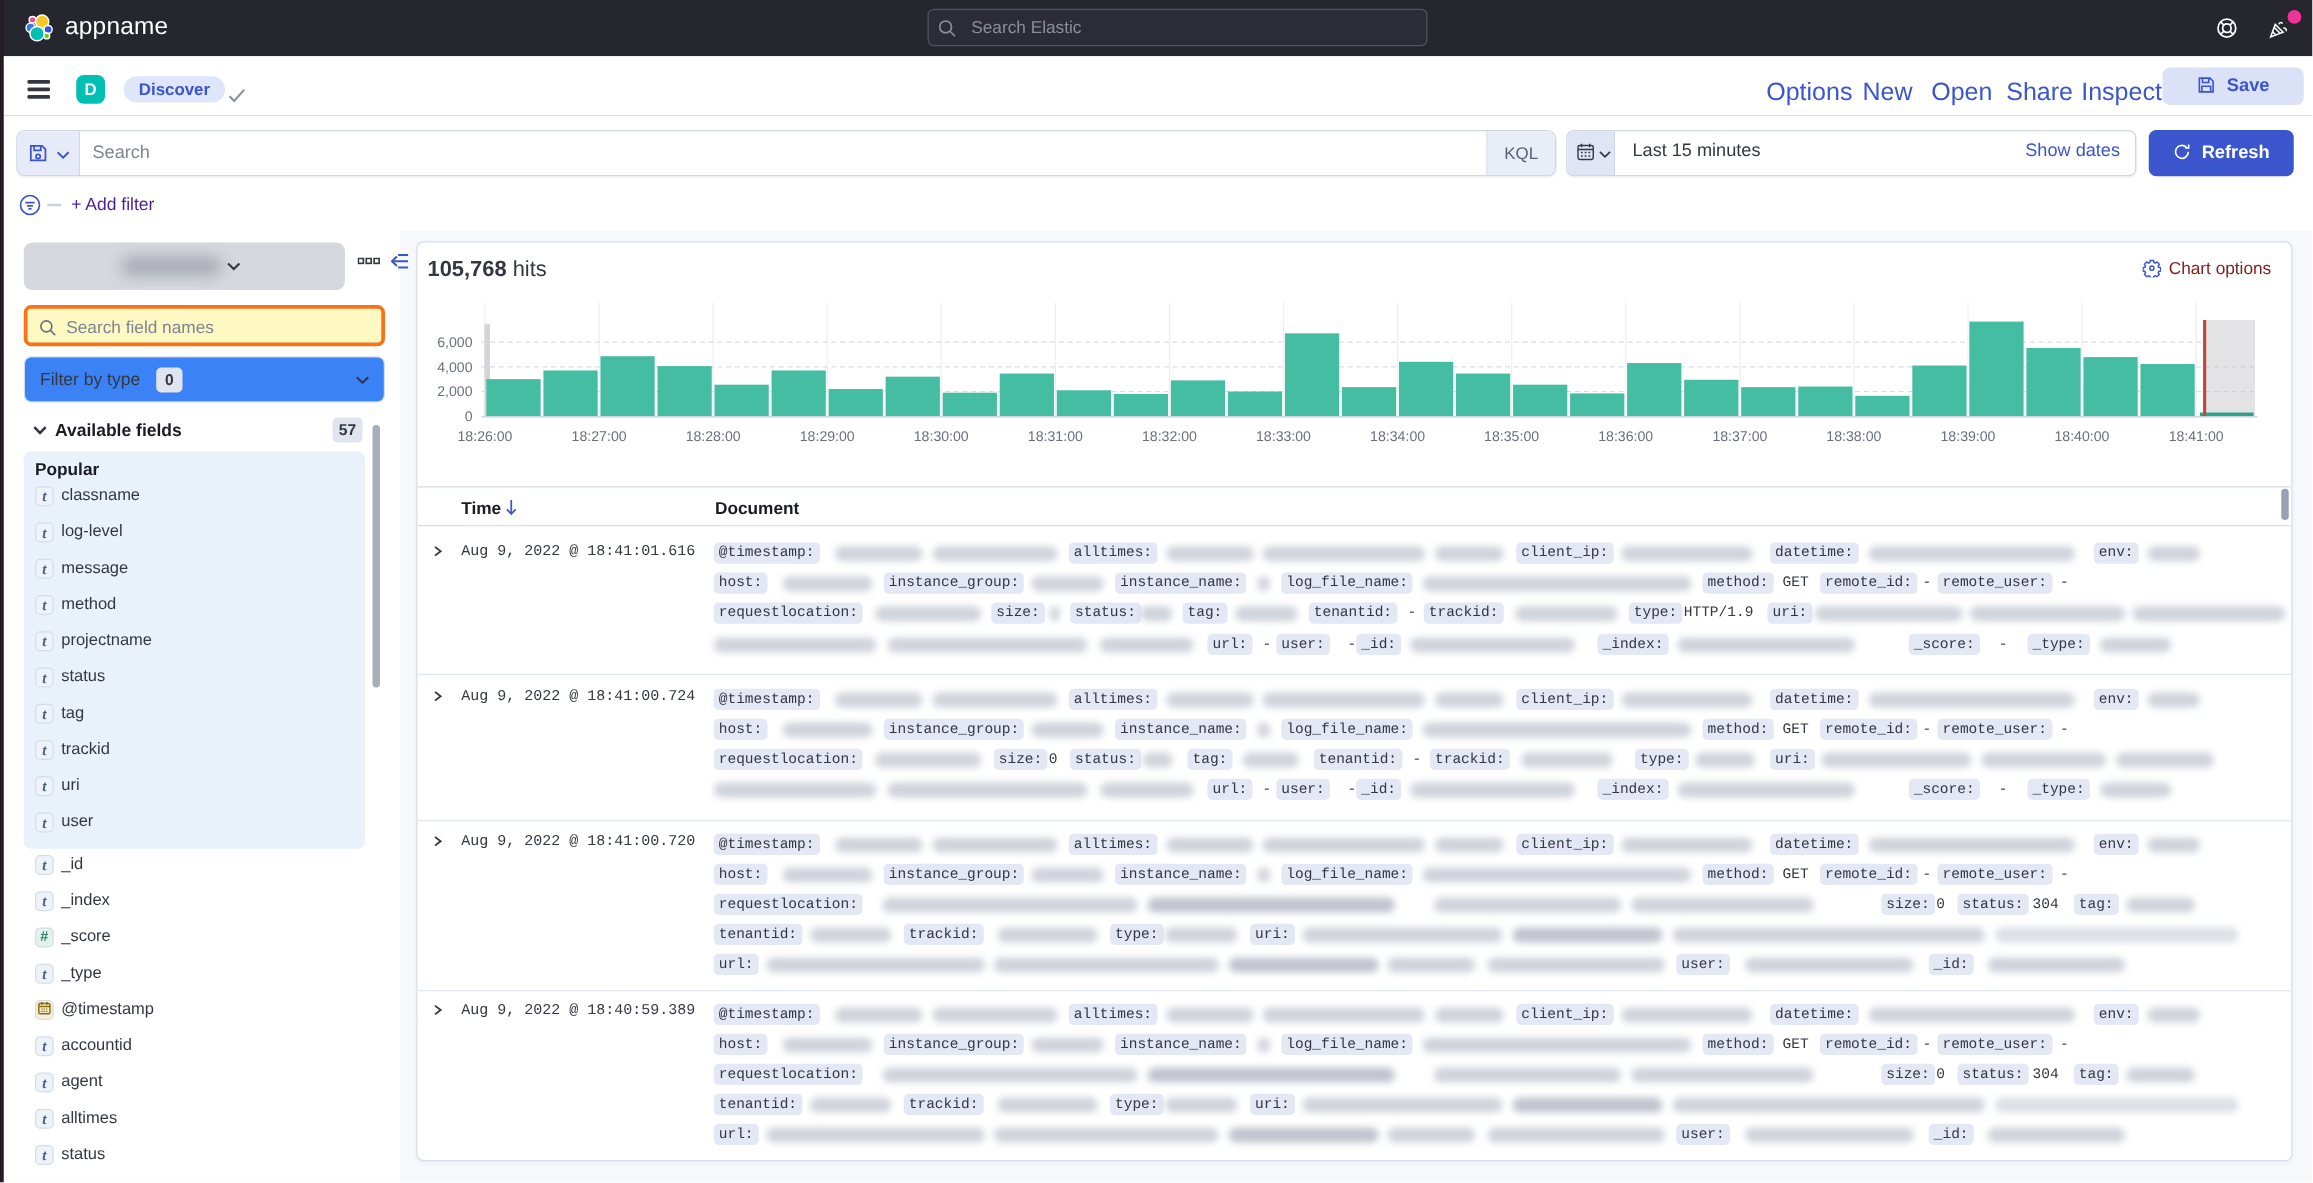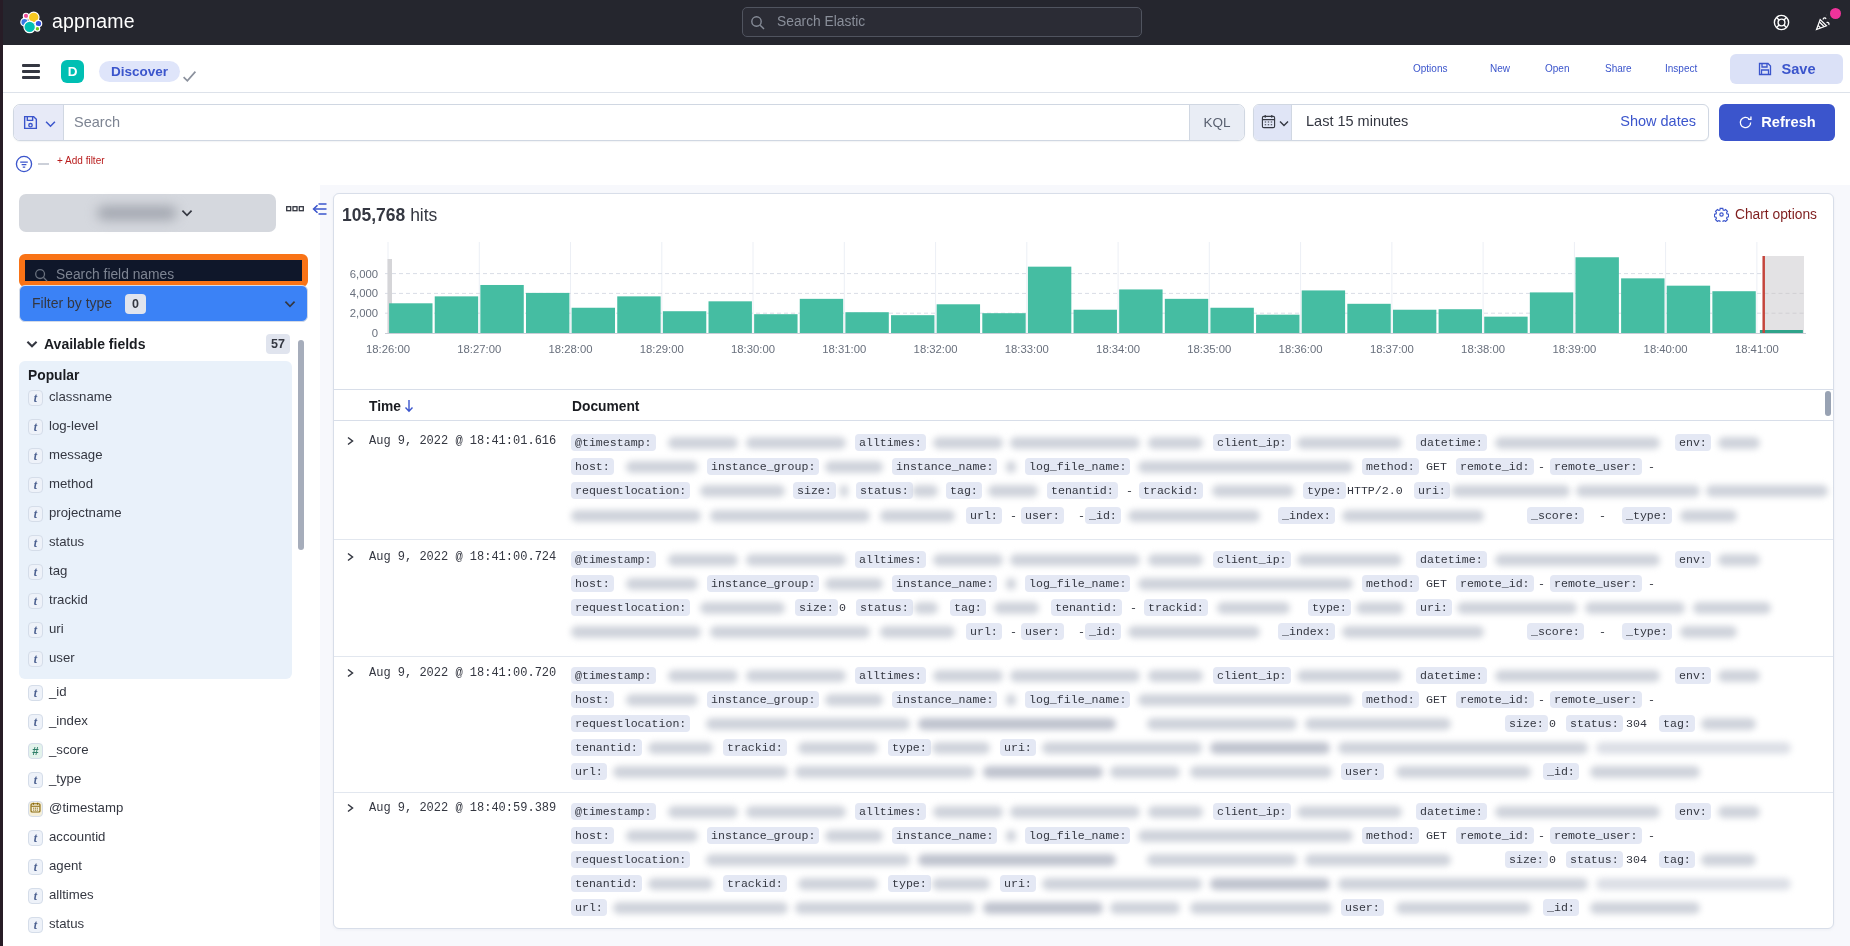--- a/index.html
+++ b/index.html
@@ -8,36 +8,36 @@
 .leftstrip{position:absolute;left:0;top:0;width:3px;height:946px;background:#271c26;z-index:50}
 .elastic-word{position:absolute;left:52px;top:10px;color:#fff;font-size:19.5px;letter-spacing:.2px;font-weight:400}
 .topsearch{position:absolute;left:742px;top:7px;width:400px;height:30px;background:#2b2c35;border:1px solid #50545f;border-radius:5px;color:#8a8f9a;font-size:13.8px;line-height:28px;padding-left:34px}
 .navbar{position:absolute;left:0;top:45px;width:1850px;height:48px;background:#fff;border-bottom:1px solid #dde2ea}
 .querybar{position:absolute;left:0;top:93px;width:1850px;height:92px;background:#fff}
 .content{position:absolute;left:0;top:185px;width:1850px;height:761px;background:#f7f8fc}
 .hamb{position:absolute;left:22px;top:64px;width:18px;height:15px}
 .hamb div{height:2.6px;background:#343741;border-radius:1px;margin-bottom:3.4px}
 .dbadge{position:absolute;left:61px;top:60px;width:23px;height:23px;background:#00bfb3;border-radius:6px;color:#fff;font-weight:700;font-size:13.5px;text-align:center;line-height:23px}
 .discpill{position:absolute;left:99px;top:61px;height:21px;background:#dfe5fa;border-radius:10.5px;color:#3b55cc;font-weight:600;font-size:13.5px;line-height:21px;padding:0 12px}
-.navlink{position:absolute;color:#3b55cc;font-size:10px;top:63px}
+.navlink{position:absolute;color:#3b55cc;font-size:20px;top:63px}
 .savebtn{position:absolute;left:1730px;top:54px;width:113px;height:30px;background:#dbe1f7;border-radius:6px;color:#3b55cc;font-size:14.6px;font-weight:600;text-align:center;line-height:30px}
 .qinput{position:absolute;left:13px;top:104px;width:1232px;height:37px;background:#fff;border:1px solid #d0d7e2;border-radius:7px;box-shadow:0 1px 1px rgba(100,110,130,.08)}
 .qaddon{position:absolute;left:0px;top:0px;width:50px;height:35px;background:#e7eaf7;border-right:1px solid #d0d7e2;border-radius:6px 0 0 6px}
 .kql{position:absolute;right:0;top:0;width:55px;height:35px;background:#e9edf5;border-left:1px solid #d0d7e2;border-radius:0 6px 6px 0;color:#596070;font-size:13.5px;text-align:center;line-height:35px}
 .qph{position:absolute;left:60px;top:9px;color:#7d8492;font-size:14.5px}
 .datebox{position:absolute;left:1253px;top:104px;width:456px;height:37px;background:#fff;border:1px solid #d0d7e2;border-radius:6px;box-shadow:0 1px 1px rgba(100,110,130,.08)}
 .dateaddon{position:absolute;left:0;top:0;width:38px;height:35px;background:#e0e5f6;border-right:1px solid #d0d7e2;border-radius:5px 0 0 5px}
 .datetext{position:absolute;left:52px;top:8px;color:#343741;font-size:14.5px}
 .showdates{position:absolute;right:12px;top:8px;color:#3b55cc;font-size:14.5px}
 .refreshbtn{position:absolute;left:1719px;top:104px;width:116px;height:37px;background:#3b55cc;border-radius:6px;color:#fff;font-size:14.6px;font-weight:600;text-align:center;line-height:37px}
-.addfilter{position:absolute;left:57px;top:155px;color:#b91c1c;font-size:10px}
+.addfilter{position:absolute;left:57px;top:155px;color:#4c1d95;font-size:14px}
 .sidebar{position:absolute;left:3px;top:185px;width:317px;height:761px;background:#fff}
 .dvbtn{position:absolute;left:16px;top:9px;width:257px;height:38px;background:#d5d8de;border-radius:7px}
 .dvblur{position:absolute;left:78px;top:12px;width:80px;height:14px;background:#a2a6af;border-radius:7px;filter:blur(6px)}
-.fsearch{position:absolute;left:16px;top:69px;width:289px;height:33px;background:#0f172a;border:6px solid #f97316;border-radius:6px}
+.fsearch{position:absolute;left:16px;top:59px;width:289px;height:33px;background:#fef9c3;border:3px solid #f97316;border-radius:6px}
 .fsearch span{position:absolute;left:31px;top:7px;color:#7d8492;font-size:13.8px}
 .ftype{position:absolute;left:16px;top:100px;width:289px;height:37px;background:#3b82f6;border:1px solid #d3dae6;border-radius:6px}
 .ftype .lab{position:absolute;left:12px;top:9px;color:#343741;font-size:14px}
 .zbadge{position:absolute;left:105px;top:8px;width:21px;height:20px;background:#e0e4ee;border-radius:4px;color:#343741;font-size:12.5px;font-weight:700;text-align:center;line-height:20px}
 .avail{position:absolute;left:23px;top:150px;width:290px;height:22px}
 .avail .t{position:absolute;left:18px;top:1px;font-size:14px;font-weight:700;color:#1a1c21}
 .cnt{position:absolute;right:26px;top:-1px;min-width:24px;height:20px;background:#e0e4ee;border-radius:4px;color:#343741;font-size:12.5px;font-weight:600;text-align:center;line-height:20px}
 .popbg{position:absolute;left:16px;top:176px;width:273px;height:318px;background:#e9f1fa;border-radius:6px}
 .popular-t{position:absolute;left:25px;top:183px;font-size:13.8px;font-weight:700;color:#1a1c21}
 .field{position:absolute;left:25px;height:20px;white-space:nowrap}
@@ -351,21 +351,21 @@
       <span class="bl" style="left:506px;width:8px"></span>
       <span class="fb" style="left:522px">status:</span>
       <span class="bl" style="left:578px;width:26px"></span>
       <span class="fb" style="left:612px">tag:</span>
       <span class="bl" style="left:654px;width:50px"></span>
       <span class="fb" style="left:713px">tenantid:</span>
       <span class="pt" style="left:792px">-</span>
       <span class="fb" style="left:805px">trackid:</span>
       <span class="bl" style="left:878px;width:82px"></span>
       <span class="fb" style="left:969px">type:</span>
-      <span class="pt" style="left:1013px">HTTP/2.0</span>
+      <span class="pt" style="left:1013px">HTTP/1.9</span>
       <span class="fb" style="left:1080px">uri:</span>
       <span class="bl" style="left:1118px;width:118px"></span>
       <span class="bl" style="left:1242px;width:124px"></span>
       <span class="bl" style="left:1372px;width:122px"></span>
     </div>
 <div class="dline" style="top:313px;left:0">
       <span class="bl" style="left:237px;width:130px"></span>
       <span class="bl" style="left:376px;width:160px"></span>
       <span class="bl" style="left:546px;width:75px"></span>
       <span class="fb" style="left:632px">url:</span>

